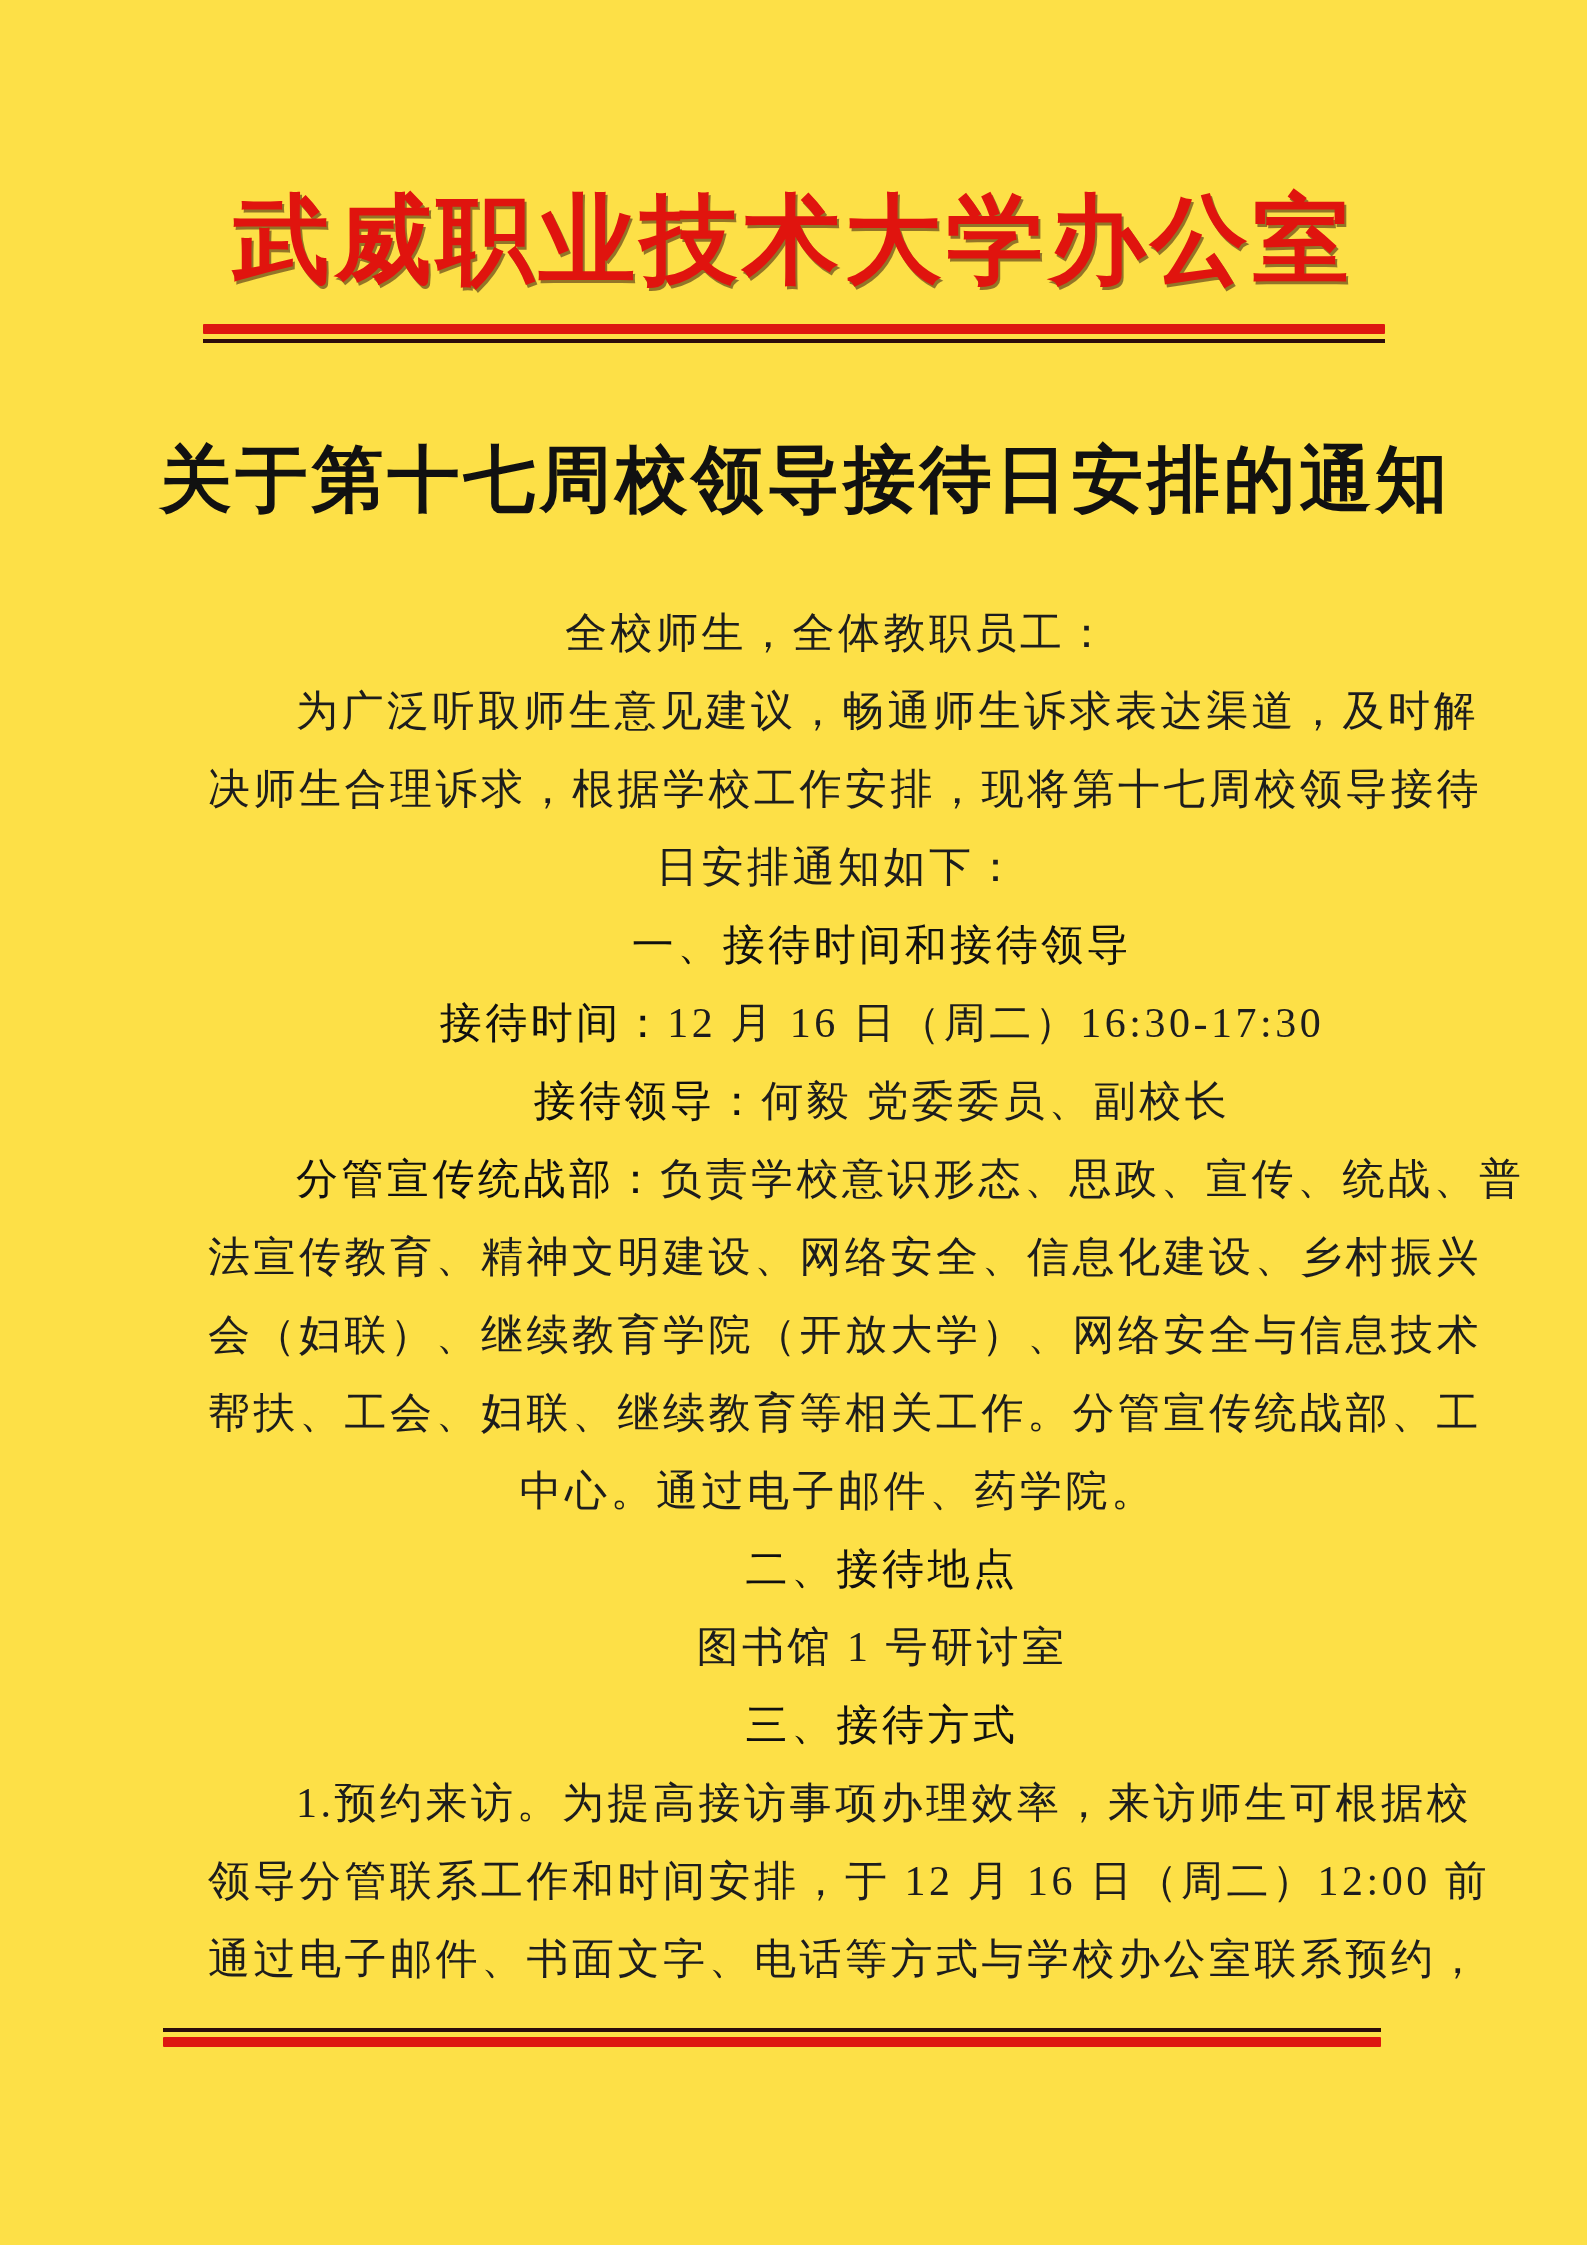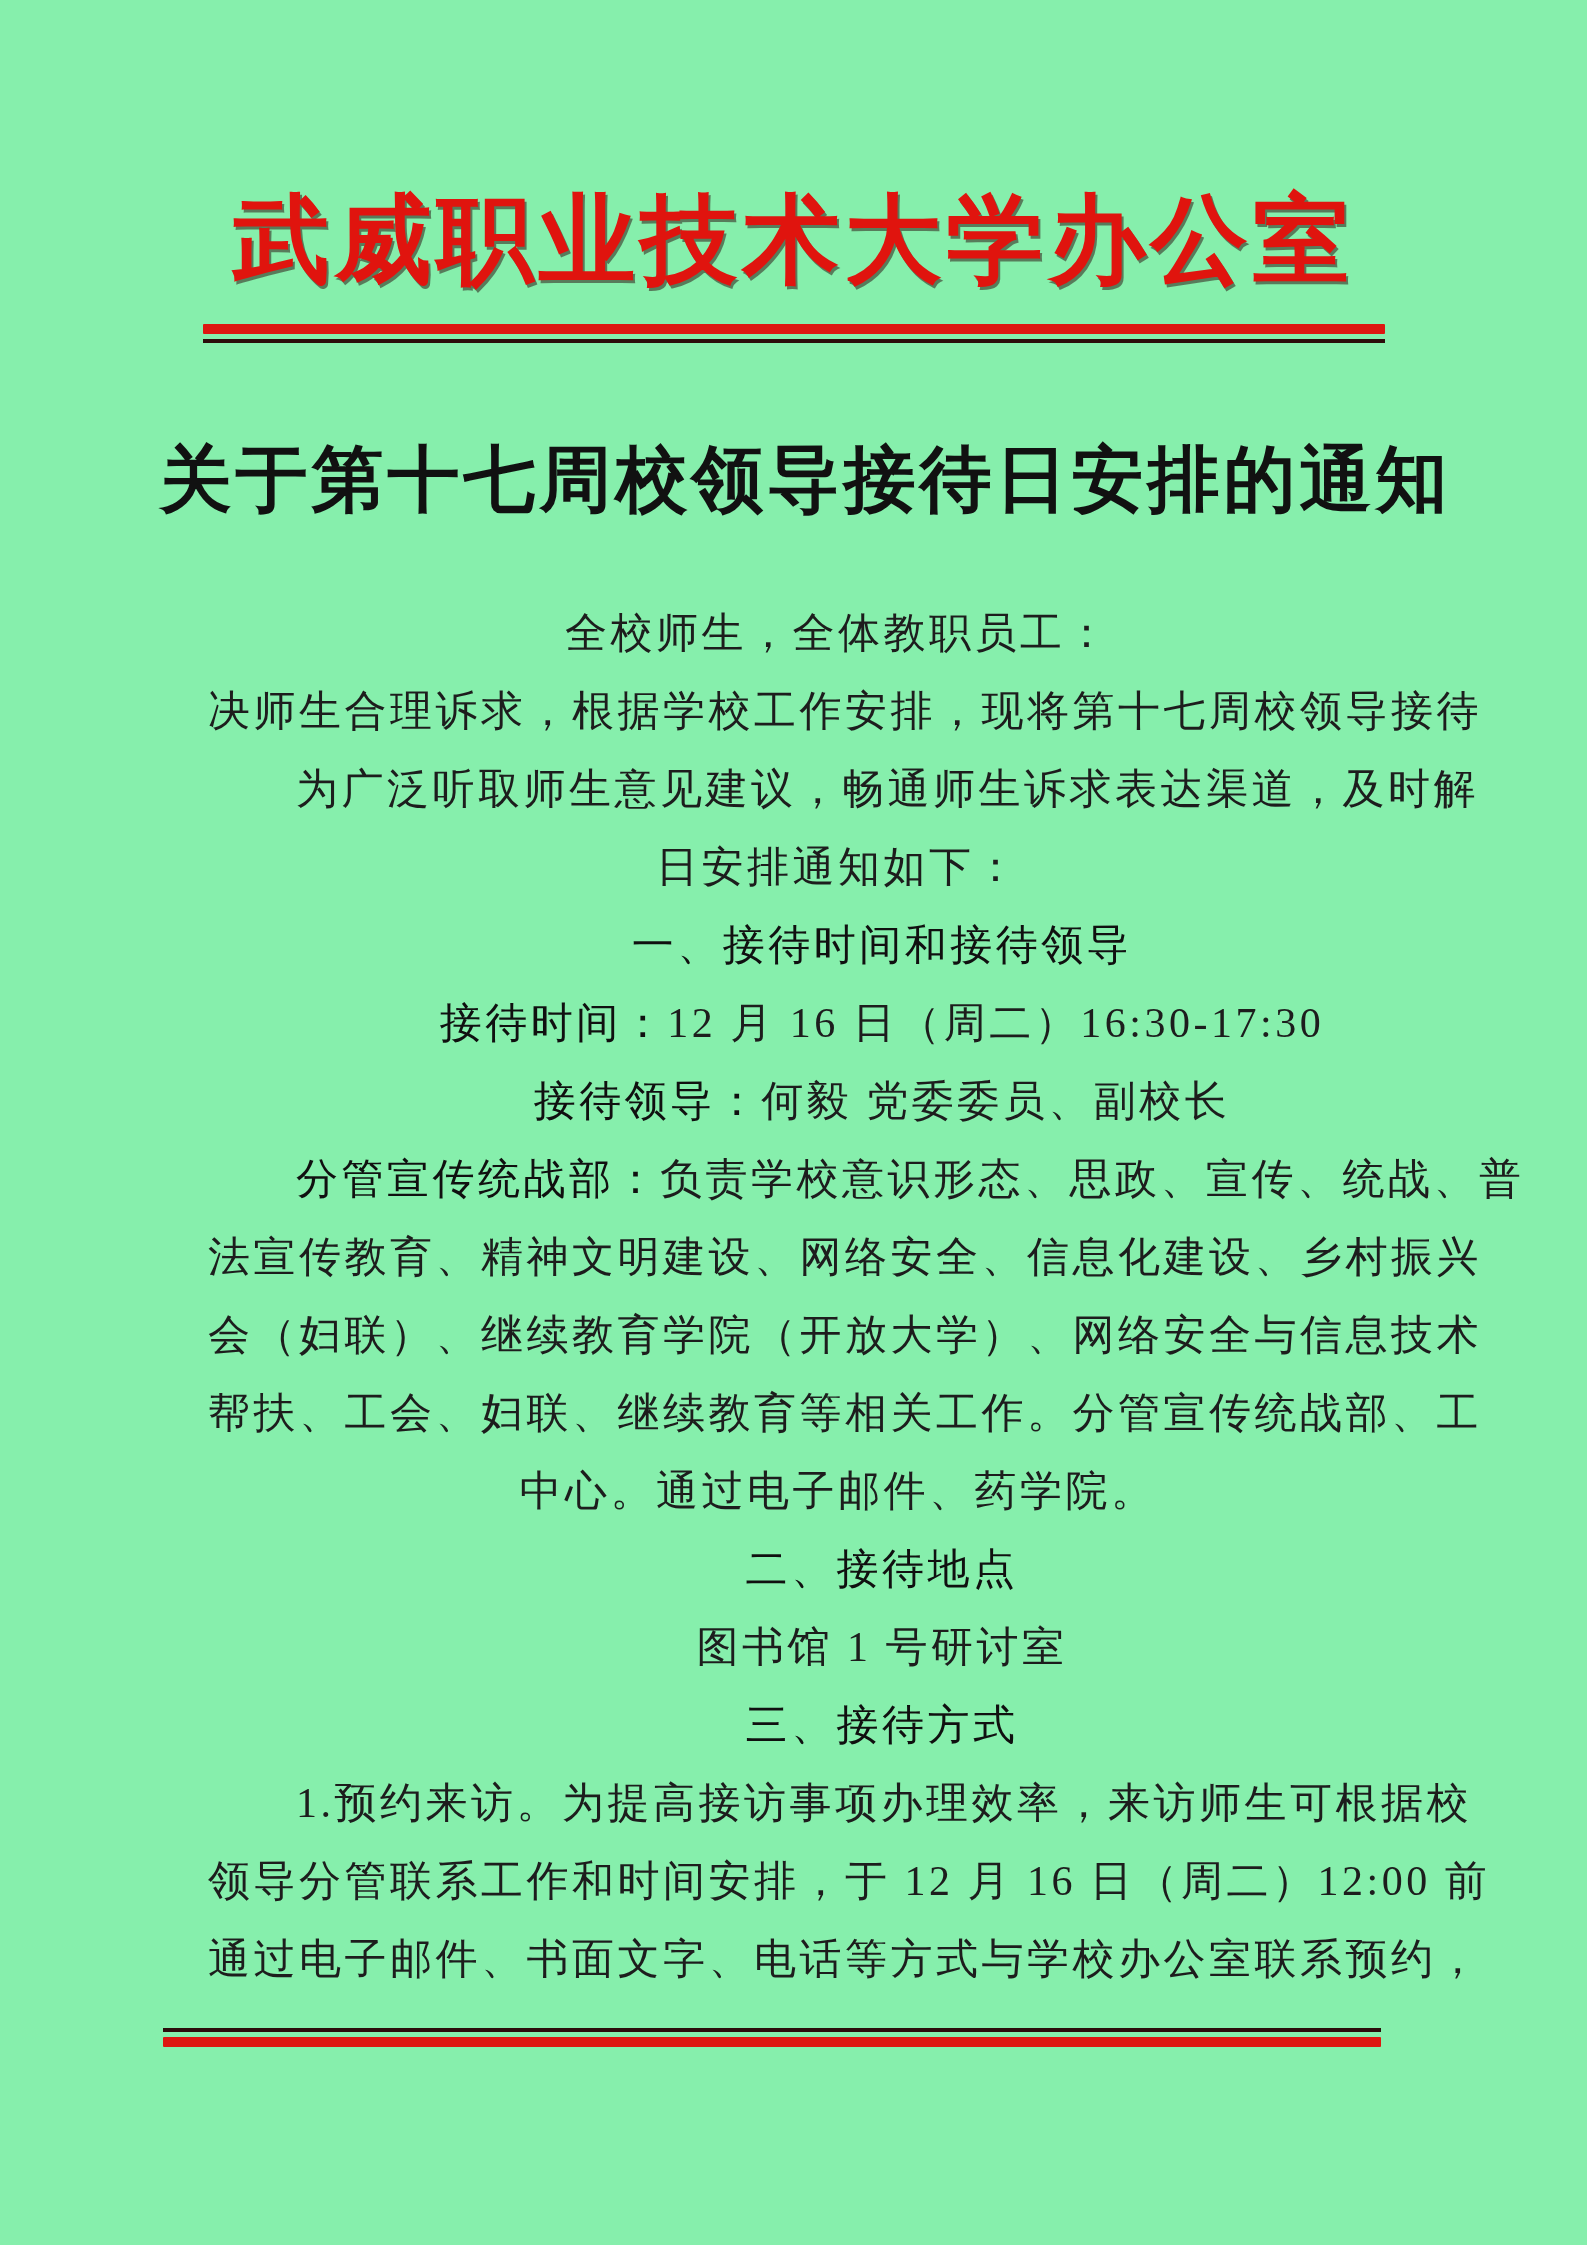--- a/index.html
+++ b/index.html
@@ -1,20 +1,20 @@
 <!DOCTYPE html>
 <html><head>
 <meta charset="utf-8">
 <style>
   html,body{margin:0;padding:0;background:#e9e9e7;}
   .page{
     position:relative;
     width:1587px;height:2245px;
     margin:0 auto;
-    background:#86efac;
+    background:#fde047;
     overflow:hidden;
     font-family:"Liberation Serif","DejaVu Serif",serif;
     color:#1c1c1c;
   }
   
   .org-header{
     position:absolute;top:176px;left:0;width:100%;
     text-align:center;
     font-size:97px;font-weight:700;
     letter-spacing:5px;
@@ -63,22 +63,22 @@
 
   <div class="rule-top">
     <div class="thick"></div>
     <div class="thin"></div>
   </div>
 
   <div class="doc-title">关于第十七周校领导接待日安排的通知</div>
 
   <div class="body-text" id="body-lines">
       <div class="line"><span>全校师生，全体教职员工：</span></div>
+      <div class="line indent"><span>为广泛听取师生意见建议，畅通师生诉求表达渠道，及时解</span></div>
       <div class="line"><span>决师生合理诉求，根据学校工作安排，现将第十七周校领导接待</span></div>
-      <div class="line indent"><span>为广泛听取师生意见建议，畅通师生诉求表达渠道，及时解</span></div>
       <div class="line"><span>日安排通知如下：</span></div>
       <div class="line indent"><span class="b">一、接待时间和接待领导</span></div>
       <div class="line indent"><span class="b">接待时间：</span><span>12 月 16 日（周二）16:30-17:30</span></div>
       <div class="line indent"><span class="b">接待领导：</span><span>何毅 党委委员、副校长</span></div>
       <div class="line indent"><span class="b">分管宣传统战部：</span><span>负责学校意识形态、思政、宣传、统战、普</span></div>
       <div class="line"><span>法宣传教育、精神文明建设、网络安全、信息化建设、乡村振兴</span></div>
       <div class="line"><span>会（妇联）、继续教育学院（开放大学）、网络安全与信息技术</span></div>
       <div class="line"><span>帮扶、工会、妇联、继续教育等相关工作。分管宣传统战部、工</span></div>
       <div class="line"><span>中心。通过电子邮件、药学院。</span></div>
       <div class="line indent"><span class="b">二、接待地点</span></div>

